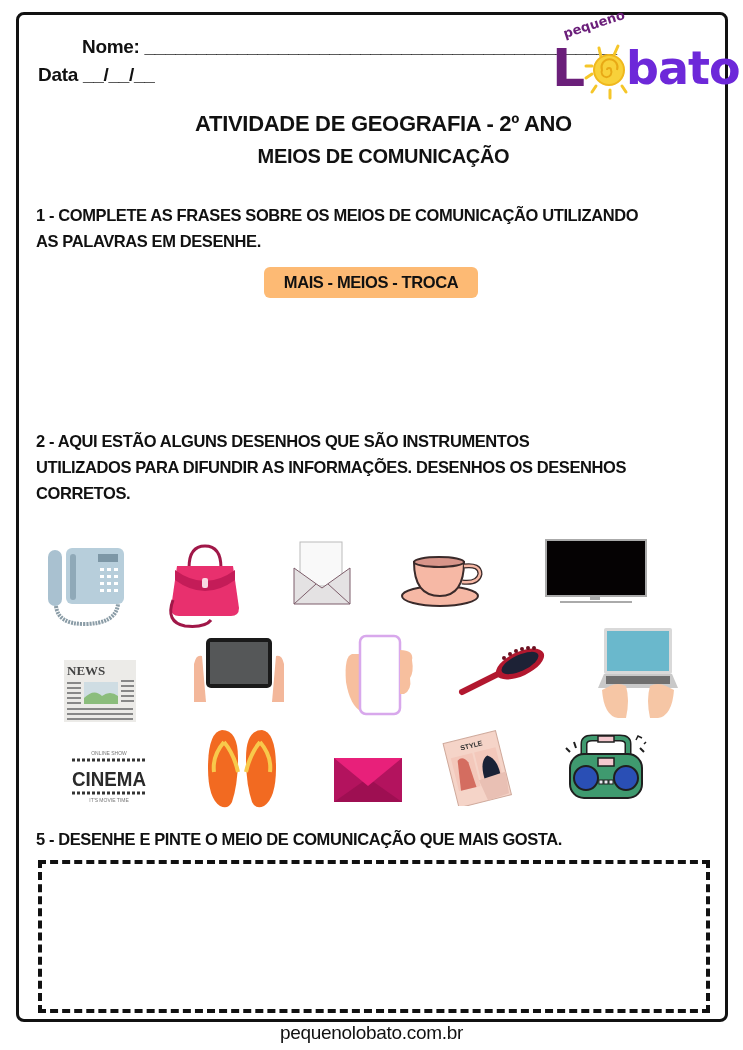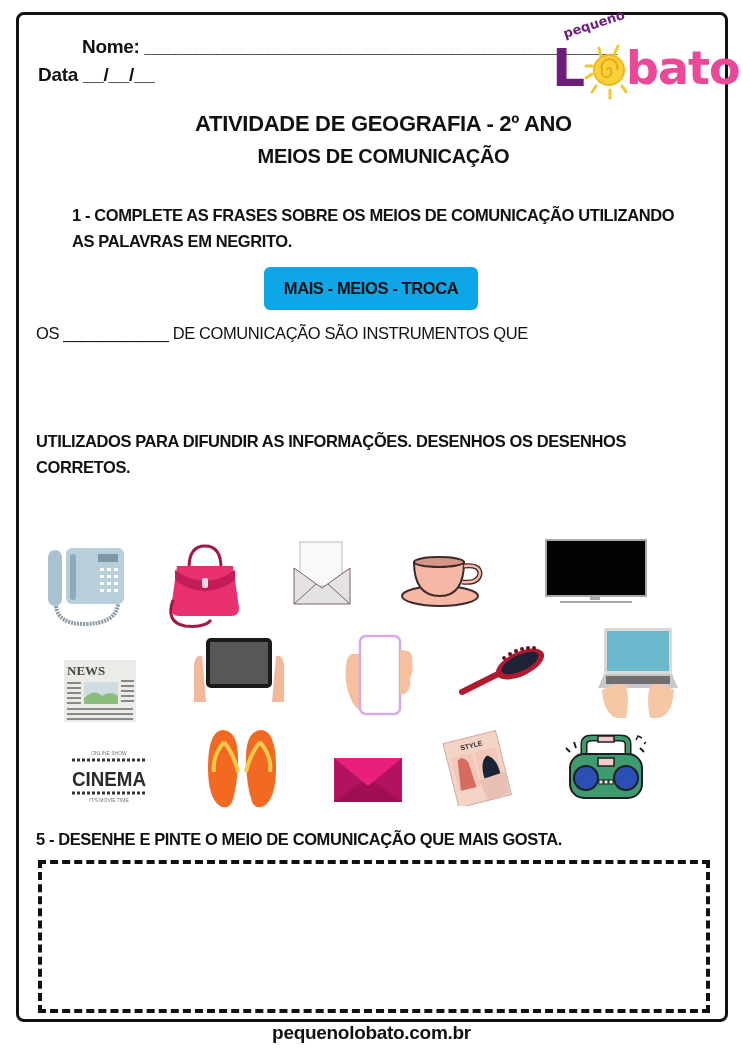--- a/index.html
+++ b/index.html
@@ -10,30 +10,30 @@
   .frame {
     position: absolute; left: 16px; top: 12px; width: 706px; height: 1004px;
     border: 3px solid #111; border-radius: 8px; box-sizing: content-box;
   }
   .abs { position: absolute; }
   .hdr-label { font-weight: bold; font-size: 19px; letter-spacing: -0.3px; }
   .title { left: 0; width: 743px; text-align: center; font-weight: bold; letter-spacing: -0.3px; margin-left: 12px; }
   .q { font-weight: bold; font-size: 16.5px; line-height: 26px; letter-spacing: -0.4px; }
   .txt { font-size: 16.5px; line-height: 26px; letter-spacing: -0.4px; }
   .badge {
-    left: 264px; top: 267px; width: 214px; height: 43px; border-radius: 6px;
-    background: #0ea5e9; font-weight: bold; font-size: 16.5px; letter-spacing: -0.4px;
+    left: 264px; top: 267px; width: 214px; height: 31px; border-radius: 6px;
+    background: #fdba74; font-weight: bold; font-size: 16.5px; letter-spacing: -0.4px;
     display: flex; align-items: center; justify-content: center;
   }
   .img { position: absolute; display: flex; align-items: center; justify-content: center; }
   .drawbox {
     left: 38px; top: 860px; width: 664px; height: 145px;
     border: 4px dashed #111; box-sizing: content-box;
   }
-  .footer { left: 0; width: 743px; top: 1022px; text-align: center; font-weight: bold; font-size: 19px; letter-spacing: -0.3px; }
+  .footer { left: 0; width: 743px; top: 1022px; text-align: center; font-weight: normal; font-size: 19px; letter-spacing: -0.3px; }
   .logo-word { font-family: "DejaVu Sans", sans-serif; font-weight: bold; }
 </style>
 </head>
 <body>
 
 <div class="frame"></div>
 
 <div class="abs hdr-label" style="left:38px; top:36px;margin-left:44px;">Nome: ______________________________________________</div>
 <div class="abs hdr-label" style="left:38px; top:64px;">Data __/__/__</div>
 
@@ -45,37 +45,37 @@
       <line x1="38" y1="42" x2="44" y2="42"></line>
       <line x1="38" y1="54" x2="44" y2="50"></line>
       <line x1="62" y1="66" x2="62" y2="74"></line>
       <line x1="48" y1="62" x2="44" y2="68"></line>
       <line x1="74" y1="62" x2="78" y2="68"></line>
     </g>
     <circle cx="61" cy="46" r="15" fill="#f8d13a" stroke="#f0b81d" stroke-width="2"></circle>
     <path d="M61 46 m-2 0 a2 2 0 1 1 4 0 a5 5 0 1 1 -9 0 a8 8 0 1 1 15 0" fill="none" stroke="#e8a916" stroke-width="2"></path>
   </svg>
   <div class="abs logo-word" style="left:4px; top:14px; font-size:52px; color:#6b1f7a; line-height:60px;">L</div>
-  <div class="abs logo-word" style="left:78px; top:14px; font-size:46px; color:#ec4899; line-height:60px; letter-spacing:-1px;">bato</div>
+  <div class="abs logo-word" style="left:78px; top:14px; font-size:46px; color:#6d28d9; line-height:60px; letter-spacing:-1px;">bato</div>
   <div class="abs logo-word" style="left:18px; top:2px; font-size:13px; color:#6b1f7a; transform:rotate(-18deg); transform-origin:left bottom;">pequeno</div>
 </div>
 
 <div class="abs title" style="top:111px; font-size:22px;">ATIVIDADE DE GEOGRAFIA - 2º ANO</div>
 <div class="abs title" style="top:145px; font-size:20px;">MEIOS DE COMUNICAÇÃO</div>
 
-<div class="abs q" style="left:36px; top:202px;margin-left:36px;">
+<div class="abs q" style="left:36px; top:202px;">
   <div>1 - COMPLETE AS FRASES SOBRE OS MEIOS DE COMUNICAÇÃO UTILIZANDO</div>
-  <div>AS PALAVRAS EM NEGRITO.</div>
+  <div>AS PALAVRAS EM DESENHE.</div>
 </div>
 <div class="abs badge">MAIS - MEIOS - TROCA</div>
 <div class="abs txt" style="left:36px; top:320px;">
-  <div>OS ____________ DE COMUNICAÇÃO SÃO INSTRUMENTOS QUE</div>
 </div>
 
 <div class="abs q" style="left:36px; top:428px;">
+  <div>2 - AQUI ESTÃO ALGUNS DESENHOS QUE SÃO INSTRUMENTOS</div>
   <div>UTILIZADOS PARA DIFUNDIR AS INFORMAÇÕES. DESENHOS OS DESENHOS</div>
   <div>CORRETOS.</div>
 </div>
 
 <div class="img" style="left:44px; top:540px; width:84px; height:90px;">
   <svg width="84" height="90" viewBox="0 0 84 90">
     <rect x="4" y="10" width="14" height="56" rx="7" fill="#a9c1d0"></rect>
     <rect x="22" y="8" width="58" height="56" rx="6" fill="#b7cedb"></rect>
     <rect x="26" y="14" width="6" height="46" rx="3" fill="#8fa9b8"></rect>
     <rect x="54" y="14" width="20" height="8" fill="#7d97a6"></rect>

